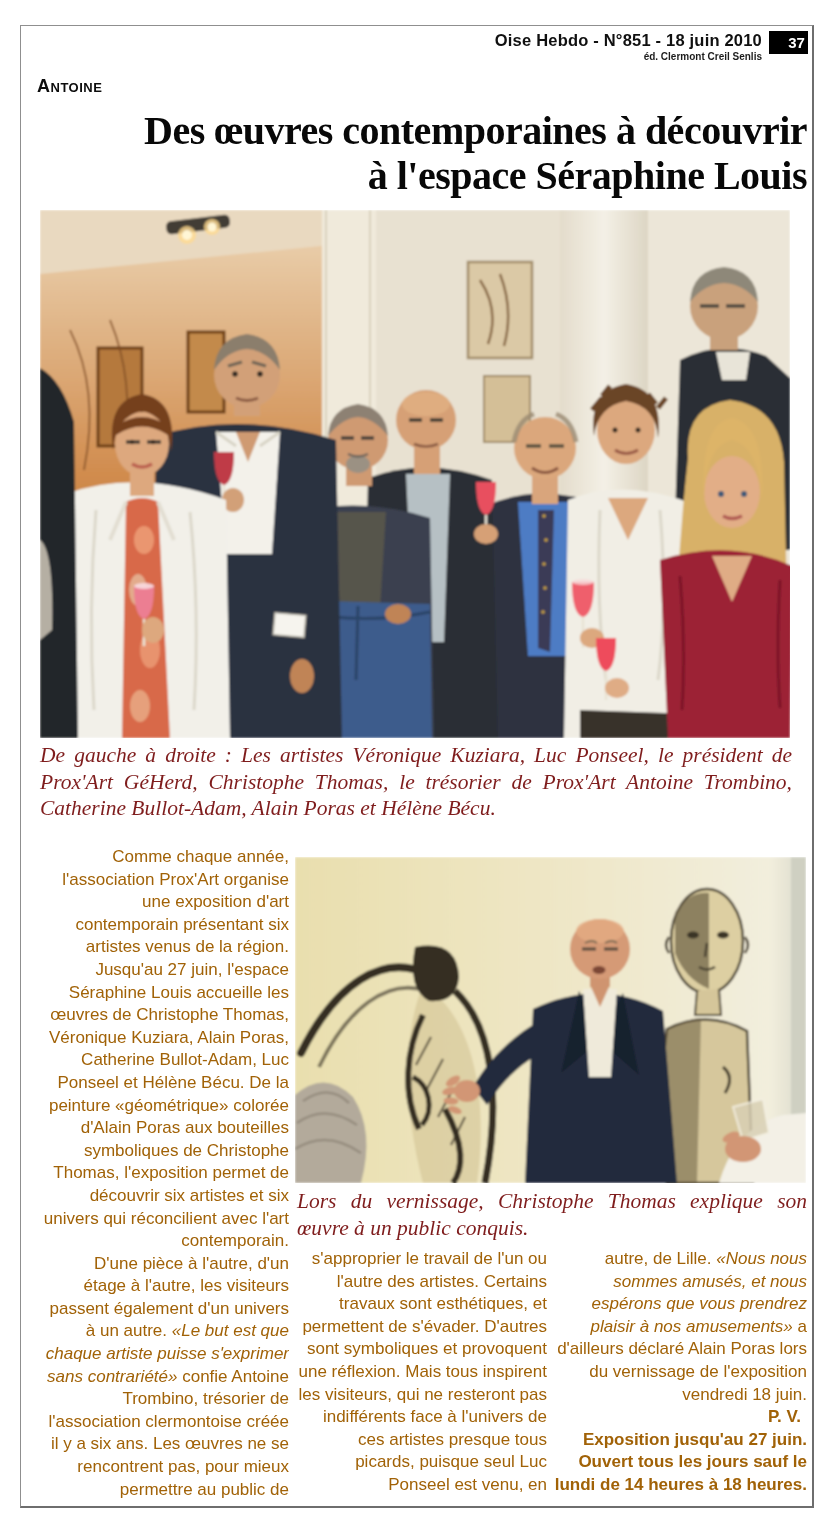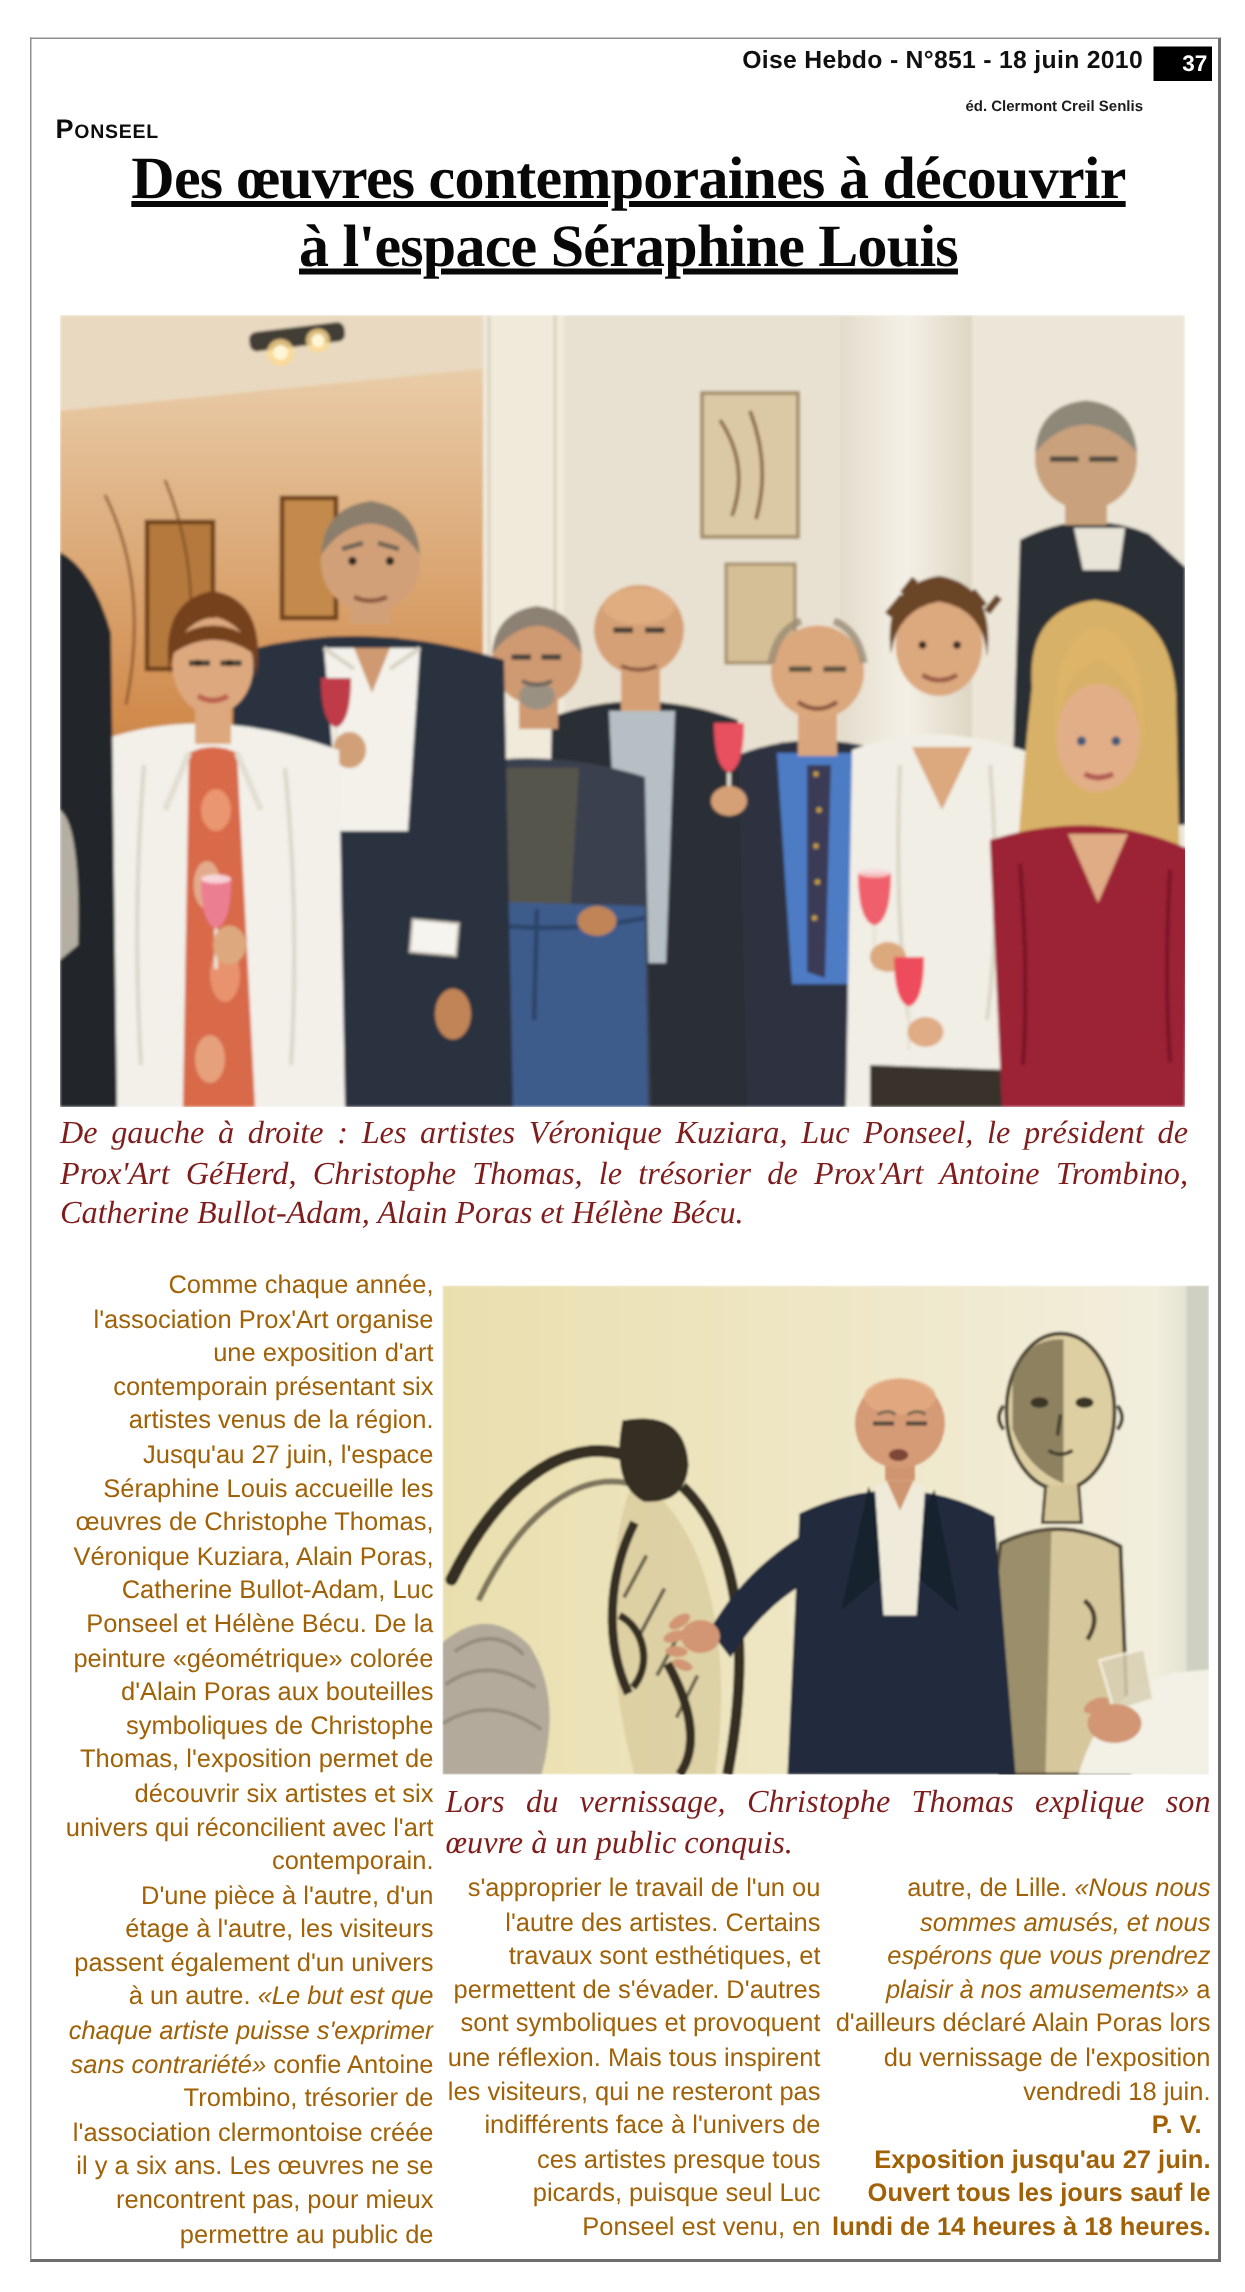--- a/index.html
+++ b/index.html
@@ -3,28 +3,28 @@
 <meta charset="utf-8">
 <style>
   html,body { margin:0; padding:0; background:#ffffff; }
   .page { position:relative; width:830px; height:1528px; background:#ffffff;
           font-family:"Liberation Sans", sans-serif; color:#141414; overflow:hidden; }
   .frame { position:absolute; left:20px; top:25px; width:791px; height:1480px;
            border:1px solid #8f8f8f; border-right:2px solid #6e6e6e; border-bottom:2px solid #6e6e6e; }
   .masthead-row { position:absolute; top:31px; right:22px; display:flex; gap:7px; align-items:flex-start; }
   .masthead-col { text-align:right; }
   .masthead-text { font-size:16.5px; font-weight:bold; letter-spacing:0.2px; color:#101010; line-height:1.15; }
-  .edition { font-size:10px; font-weight:bold; color:#1c1c1c; margin-top:16px; }
+  .edition { font-size:10px; font-weight:bold; color:#1c1c1c; margin-top:1px; }
   .page-badge { width:23px; height:23px; background:#000000; color:#ffffff; font-weight:bold;
                 font-size:15px; display:flex; align-items:center; justify-content:center;padding-left:16px; }
   .kicker { position:absolute; left:37px; top:76px; font-size:18px; font-weight:bold;
             font-variant:small-caps; letter-spacing:0.5px; color:#0d0d0d; }
-  .headline { position:absolute; left:39px; top:92px; width:752px; margin:4px;
+  .headline { position:absolute; left:39px; top:92px; width:752px; margin:16px;
               font-family:"Liberation Serif", serif; font-weight:bold; font-size:40px;
-              line-height:45px; text-align:center; color:#080808; letter-spacing:-0.5px;text-decoration:underline; }
+              line-height:45px; text-align:right; color:#080808; letter-spacing:-0.5px; }
   .headline span { display:block; }
   figure { margin:0; }
   figure svg { display:block; }
   .photo1 { position:absolute; left:40px; top:210px; width:750px; height:528px; }
   .photo2 { position:absolute; left:295px; top:857px; width:511px; height:326px; }
   .caption { position:absolute; margin:0; font-family:"Liberation Serif", serif; font-style:italic;
              font-size:21.5px; line-height:26.5px; text-align:justify; color:#7f1d1d; }
   .caption1 { left:40px; top:742px; width:752px; }
   .caption2 { left:297px; top:1188px; width:510px; }
   .col { position:absolute; font-size:17px; line-height:22.6px; text-align:justify;
@@ -45,21 +45,21 @@
   <div class="frame"></div>
 
   <div class="masthead-row">
     <div class="masthead-col">
       <div class="masthead-text">Oise Hebdo - N°851 - 18 juin 2010</div>
       <div class="edition">éd. Clermont Creil Senlis</div>
     </div>
     <div class="page-badge">37</div>
   </div>
 
-  <div class="kicker">Ponseel</div>
+  <div class="kicker">Antoine</div>
 
   <h1 class="headline">
     <span>Des œuvres contemporaines à découvrir</span>
     <span>à l'espace Séraphine Louis</span>
   </h1>
 
   <figure class="photo1">
     <svg viewBox="0 0 750 528" width="750" height="528" preserveAspectRatio="none">
       <defs>
         <linearGradient id="g-room" x1="0" y1="0" x2="0" y2="1">

